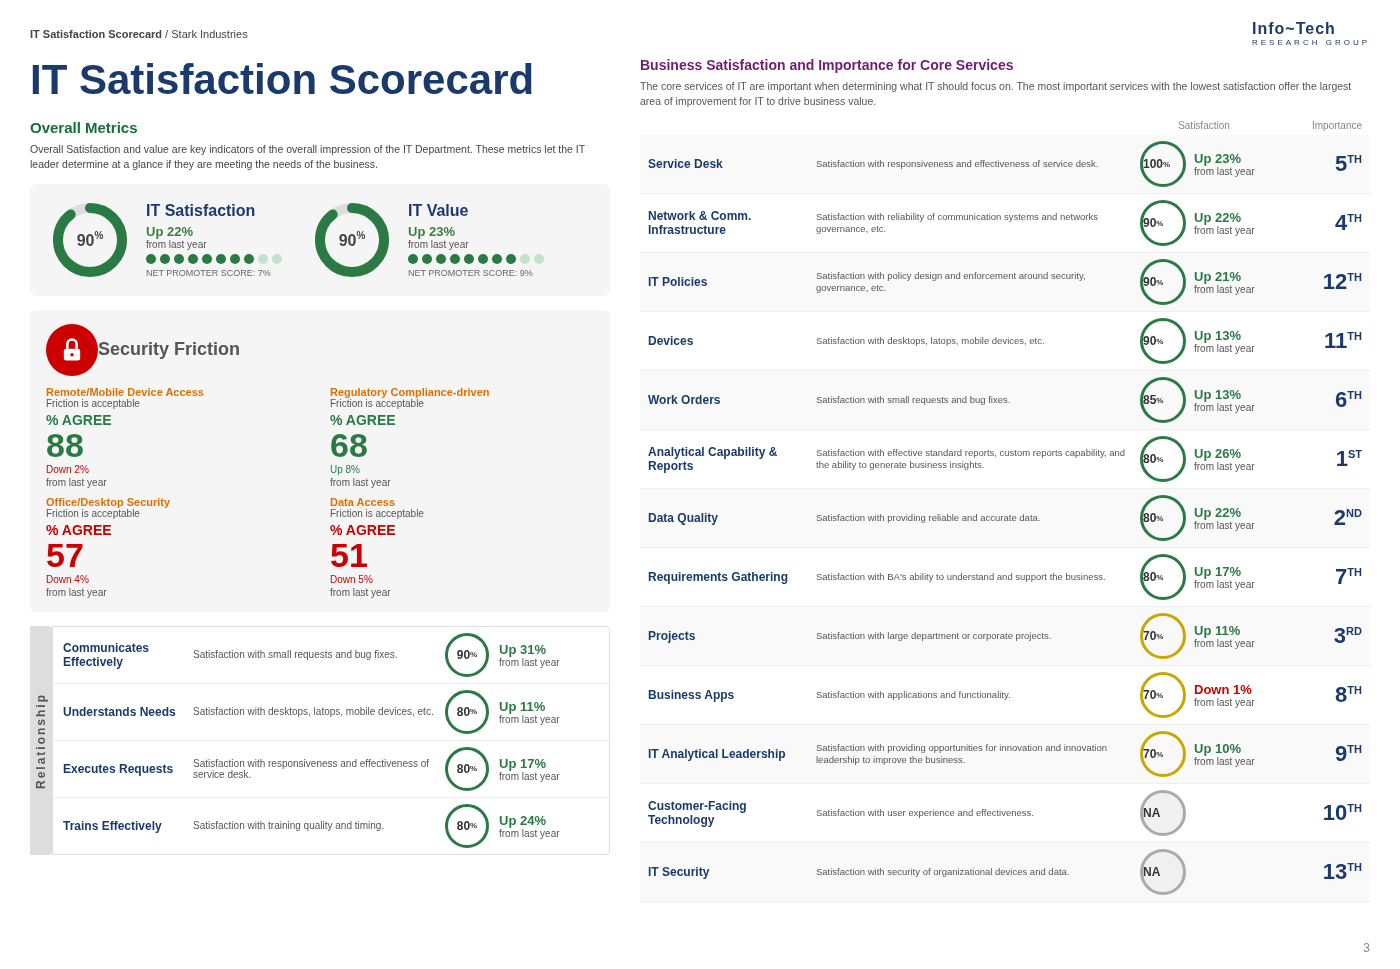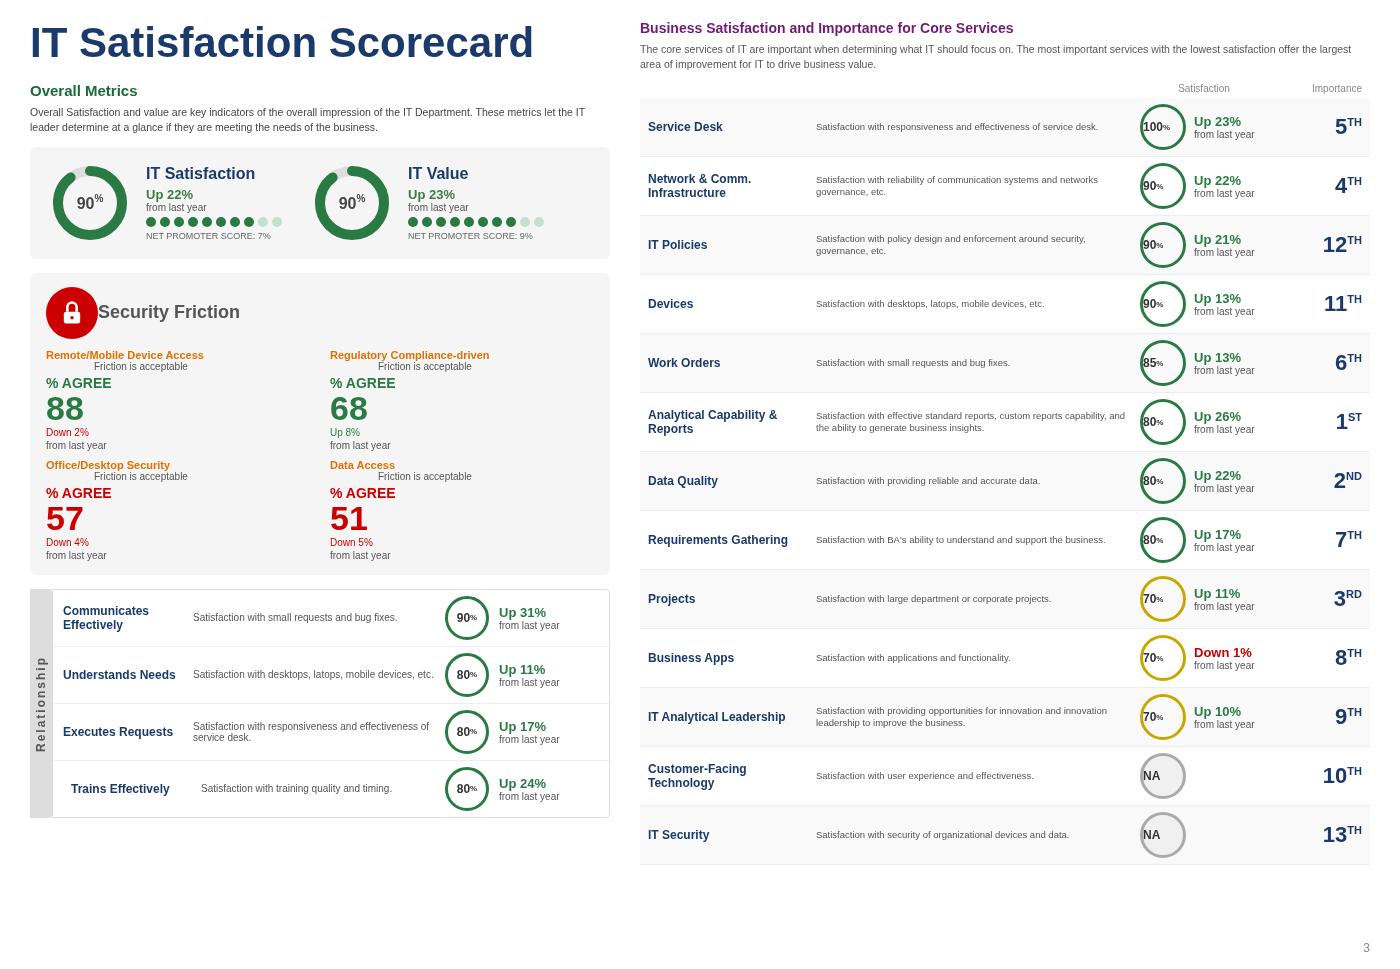--- a/index.html
+++ b/index.html
@@ -193,21 +193,20 @@
     }
     .sec-item .sec-label {
       color: #e07000;
       font-size: 11px;
       font-weight: bold;
     }
     .sec-item .sec-sub {
       font-size: 10px;
       color: #555;
       margin-bottom: 3px;
-      margin-left: 48px;
     }
     .sec-item .agree-label {
       font-size: 14px;
       font-weight: bold;
     }
     .agree-green { color: #2a7a44; }
     .agree-red { color: #c00; }
     .sec-item .big-num {
       font-size: 34px;
       font-weight: 900;
@@ -244,21 +243,21 @@
       border: 1px solid #ddd;
       border-radius: 0 4px 4px 0;
     }
     .rel-row {
       display: flex;
       align-items: center;
       padding: 6px 10px;
       border-bottom: 1px solid #eee;
       gap: 10px;
     }
-    .rel-row:last-child { border-bottom: none; margin-left: 8px; }
+    .rel-row:last-child { border-bottom: none; }
     .rel-name {
       font-weight: bold;
       color: #1a3a6b;
       font-size: 12px;
       width: 120px;
       flex-shrink: 0;
     }
     .rel-desc {
       font-size: 10px;
       color: #555;
@@ -385,20 +384,31 @@
       right: 30px;
       font-size: 12px;
       color: #888;
     }
   </style>
 </head>
 <body>
 
 <div class="page">
 
+  <div class="top-bar">
+    <div class="breadcrumb">
+      <strong>IT Satisfaction Scorecard</strong>
+      <span> / </span>
+      <span>Stark Industries</span>
+    </div>
+    <div>
+      <span class="logo">Info~Tech</span>
+      <span class="logo-sub">RESEARCH GROUP</span>
+    </div>
+  </div>
 
   <div class="main-layout">
 
     <div class="left-panel">
       <h1 class="page-title">IT Satisfaction Scorecard</h1>
 
       <div class="section-title">Overall Metrics</div>
       <div class="section-desc">Overall Satisfaction and value are key indicators of the overall impression of the IT Department. These metrics let the IT leader determine at a glance if they are meeting the needs of the business.</div>
 
       <div class="metrics-box">

